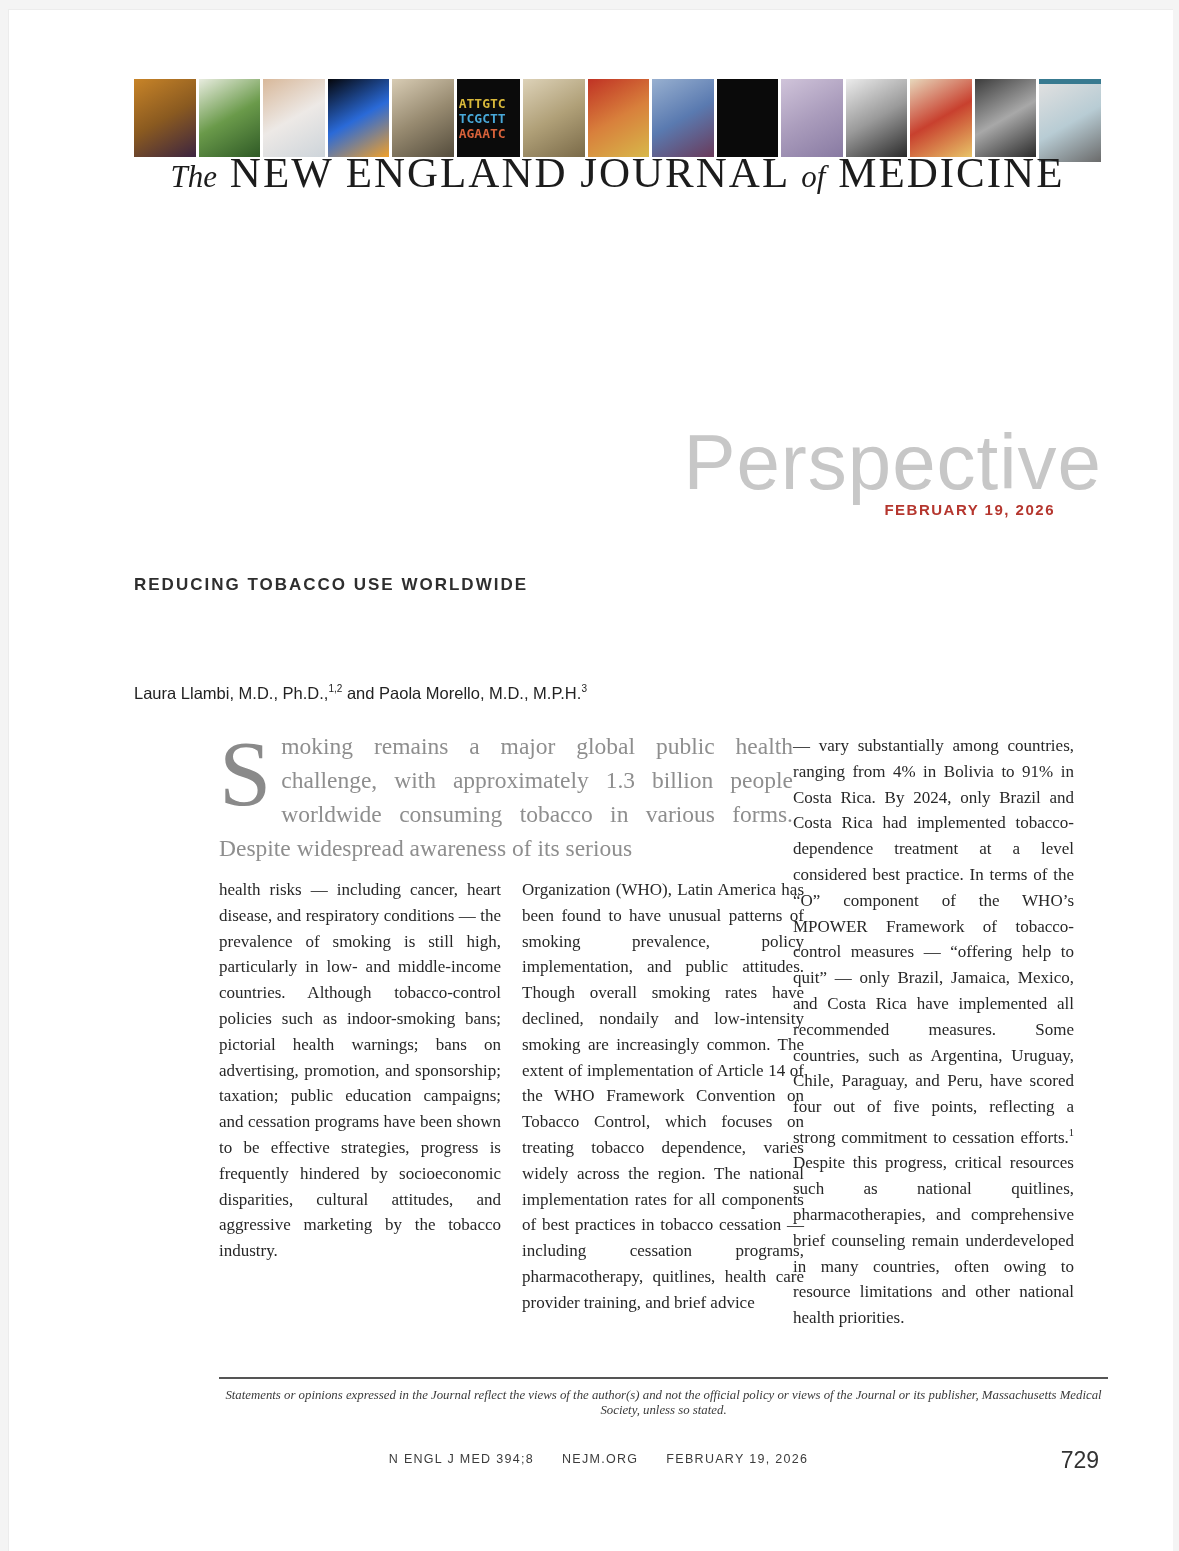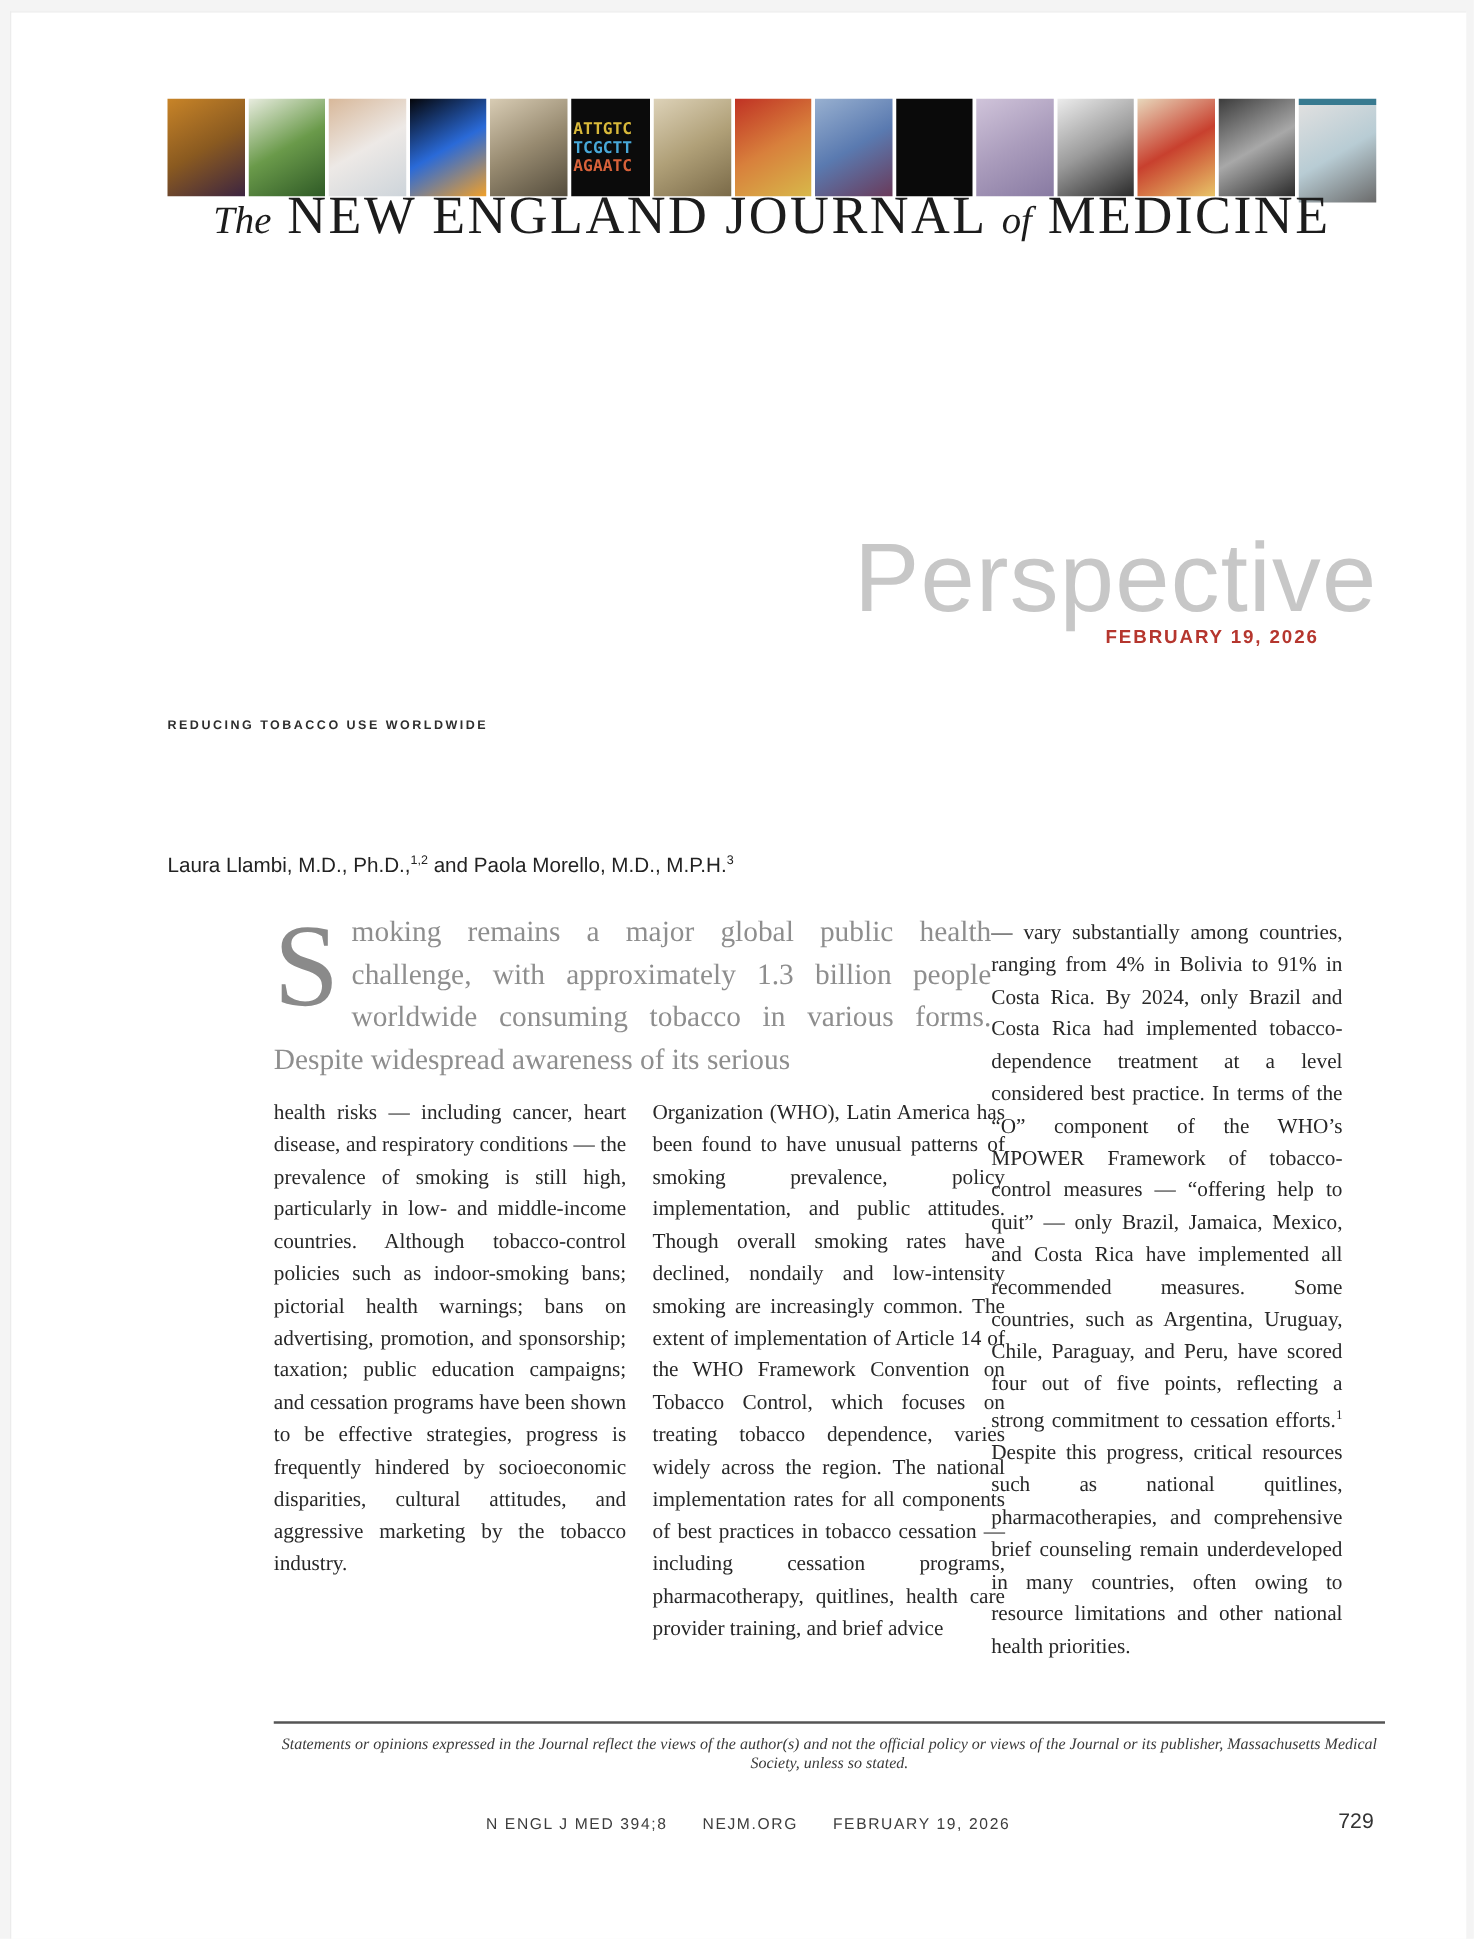--- a/index.html
+++ b/index.html
@@ -50,21 +50,21 @@
   }
   .issue-date{
     position:absolute;right:118px;top:491px;
     font-family:"Liberation Sans", sans-serif;
     font-size:15px;font-weight:bold;letter-spacing:1.5px;
   }
   
   .kicker{
     position:absolute;left:125px;top:565px;
     font-family:"Liberation Sans", sans-serif;
-    font-size:10px;font-weight:bold;letter-spacing:2px;color:#2e2e2e;
+    font-size:17px;font-weight:bold;letter-spacing:2px;color:#2e2e2e;
   }
   .article-title{
     position:absolute;left:125px;top:588px;width:910px;
     font-family:"Liberation Sans", sans-serif;
     font-size:30px;font-weight:bold;line-height:38px;color:#141414;
     letter-spacing:0.2px;
   }
   .authors{
     position:absolute;left:125px;top:673px;
     font-family:"Liberation Sans", sans-serif;
@@ -104,21 +104,21 @@
   
   .footer-line{
     position:absolute;left:0;top:1442px;width:1179px;text-align:center;
     font-family:"Liberation Sans", sans-serif;
     font-size:12.5px;letter-spacing:1.3px;color:#3c3c3c;
   }
   .footer-line span{margin:0 14px;}
   .page-number{
     position:absolute;right:74px;top:1437px;
     font-family:"Liberation Sans", sans-serif;
-    font-size:17px;color:#333;
+    font-size:23px;color:#333;
   }
 </style>
 </head>
 <body>
 
 <div class="page">
 
   <div class="mosaic">
       <div class="tile" style="background: linear-gradient(150deg, rgb(200, 132, 40), rgb(138, 90, 32), rgb(60, 36, 64));"></div>
       <div class="tile" style="background: linear-gradient(150deg, rgb(232, 236, 223), rgb(106, 154, 74), rgb(47, 90, 38));"></div>

